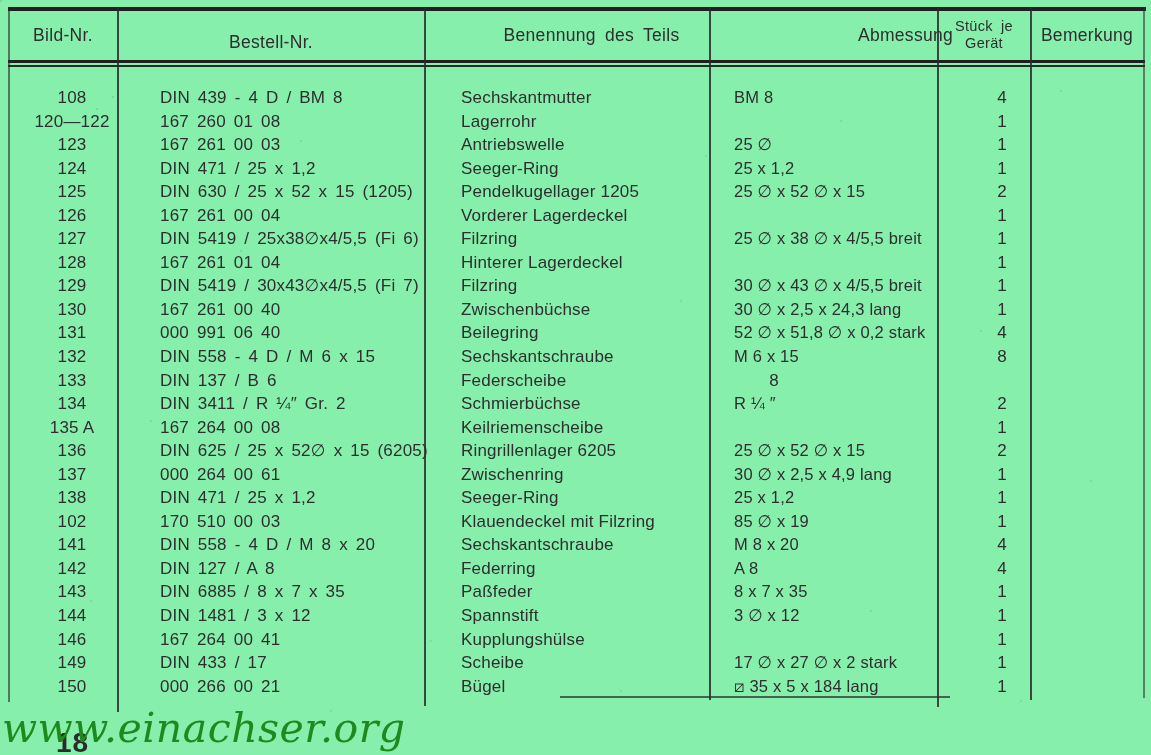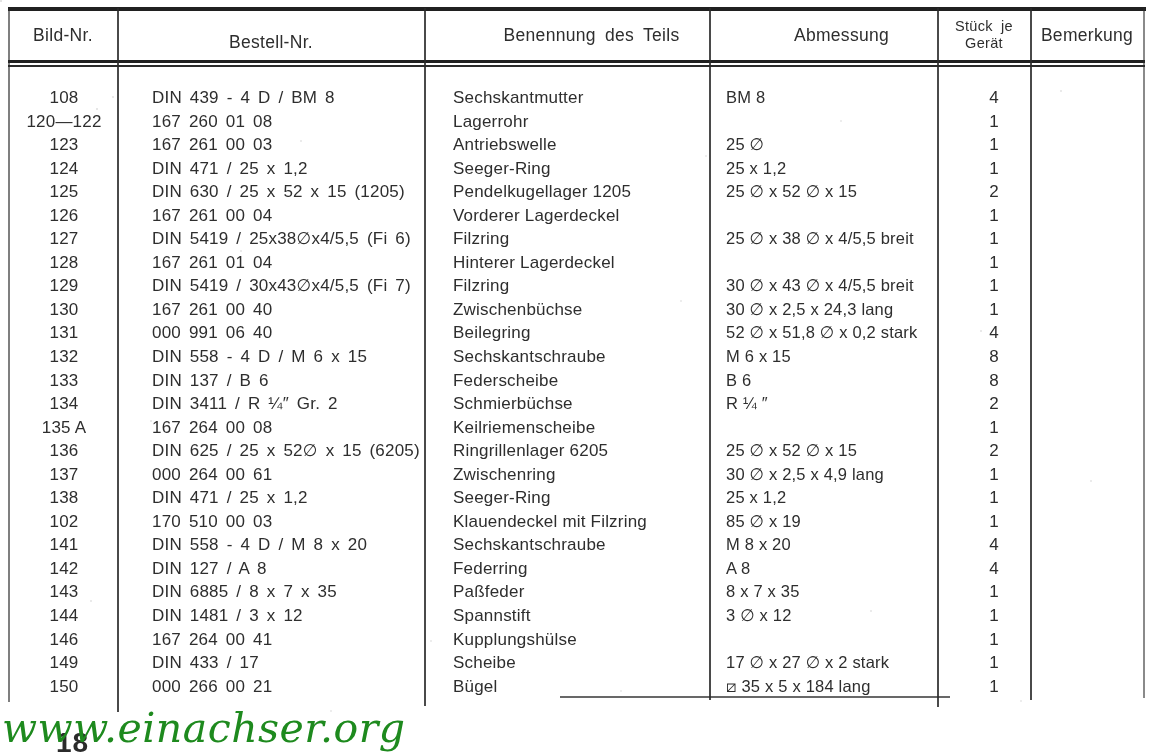--- a/index.html
+++ b/index.html
@@ -41,46 +41,46 @@
   .v-4{left:937px;height:699px;}
   .v-5{left:1030px;height:692px;}
   .v-right{left:1143px;height:690px;background:rgba(42,42,42,.55);}
 
   
   .th{position:absolute;top:25px;font-size:17.5px;letter-spacing:.3px;word-spacing:4px;
       text-align:center;white-space:nowrap;}
   .th-bild{left:8px;width:110px;}
   .th-bestell{left:118px;width:306px;margin-top:7px;}
   .th-benennung{left:425px;width:333px;}
-  .th-abmessung{left:684px;width:227px;padding-left:44px;}
+  .th-abmessung{left:748px;width:227px;padding-left:44px;}
   .th-stueck{left:938px;width:92px;top:18px;font-size:14.5px;line-height:17px;}
   .th-bemerkung{left:1031px;width:112px;}
 
   
   .tbody{position:absolute;left:0;top:86px;width:1151px;}
   .row{position:relative;display:flex;height:23.55px;line-height:23.55px;font-size:17px;}
   .c{white-space:nowrap;letter-spacing:.2px;}
-  .c-bild{width:128px;margin-left:0;text-align:center;}
+  .c-bild{width:128px;margin-left:8px;text-align:center;}
   .c-bestell{width:307px;padding-left:24px;box-sizing:border-box;word-spacing:3px;}
   .c-benennung{width:285px;padding-left:18px;box-sizing:border-box;}
   .c-abmessung{width:228px;padding-left:6px;box-sizing:border-box;font-size:16.5px;}
   .c-stueck{width:92px;text-align:center;}
   .c-bemerkung{flex:1;}
 
   
   .page-number{position:absolute;left:56px;top:727px;font-size:28px;font-weight:bold;
       color:#2b2b2b;letter-spacing:1px;}
   .watermark{position:absolute;left:2px;top:704px;
       font-family:"DejaVu Serif","Liberation Serif",serif;
       font-style:italic;font-size:41px;letter-spacing:.5px;white-space:nowrap;}
 </style>
 </head>
 <body>
 
-<div class="paper" style="background: #ffffff; color: rgb(46, 46, 46);">
+<div class="paper" style="background: #86efac; color: rgb(46, 46, 46);">
 
   <div class="specks"></div>
 
   <div class="hline rule-top"></div>
   <div class="hline rule-head-a"></div>
   <div class="hline rule-head-b"></div>
   <div class="hline rule-bottom-partial"></div>
   <div class="vline v-left"></div>
   <div class="vline v-1"></div>
   <div class="vline v-2"></div>
@@ -205,21 +205,20 @@
       <div class="c c-benennung">Sechskantschraube</div>
       <div class="c c-abmessung">M 6 x 15</div>
       <div class="c c-stueck">8</div>
       <div class="c c-bemerkung"></div>
     </div>
 
     <div class="row">
       <div class="c c-bild">133</div>
       <div class="c c-bestell">DIN 137 / B 6</div>
       <div class="c c-benennung">Federscheibe</div>
-      <div class="c c-abmessung">B 6</div>
       <div class="c c-stueck">8</div>
       <div class="c c-bemerkung"></div>
     </div>
 
     <div class="row">
       <div class="c c-bild">134</div>
       <div class="c c-bestell">DIN 3411 / R ¼″ Gr. 2</div>
       <div class="c c-benennung">Schmierbüchse</div>
       <div class="c c-abmessung">R ¼ ″</div>
       <div class="c c-stueck">2</div>

